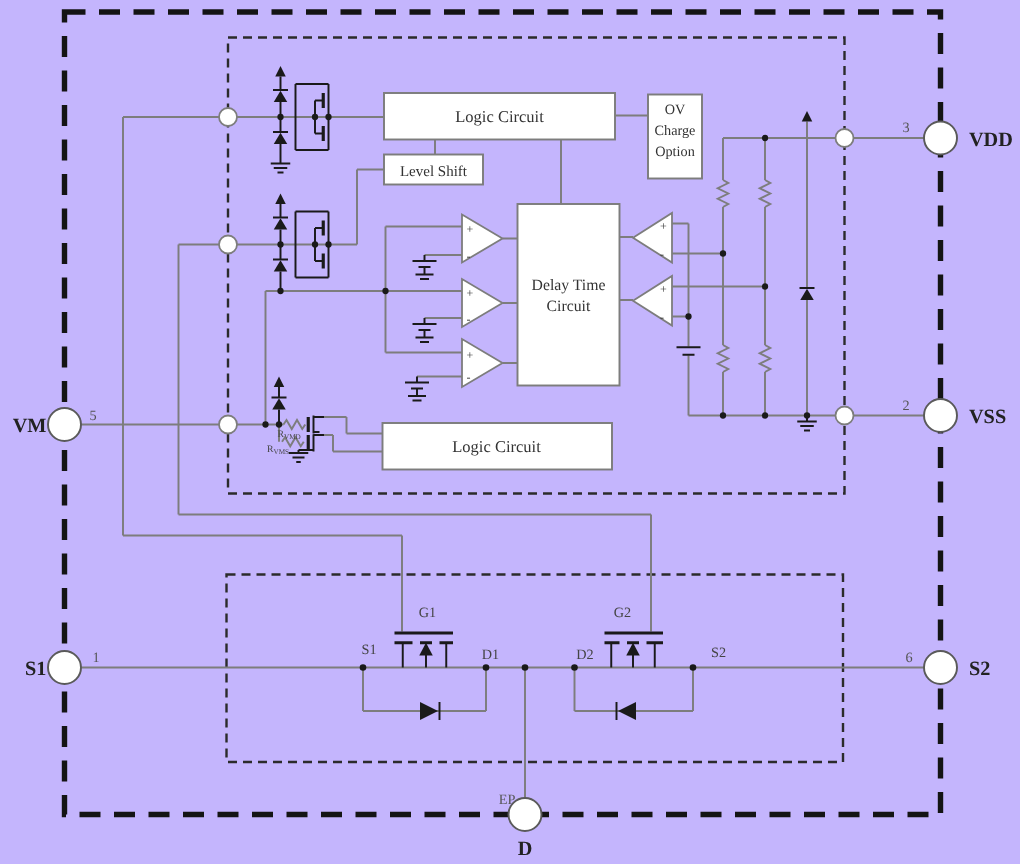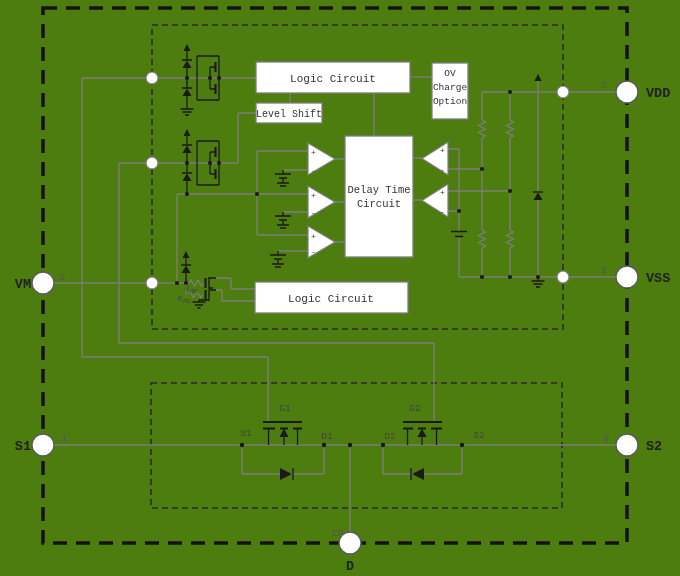--- a/index.html
+++ b/index.html
@@ -1,17 +1,17 @@
 <!DOCTYPE html>
 <html><head>
 <meta charset="utf-8">
 <style>
   html,body{margin:0;padding:0;background:#ffffff;}
-  .page{width:680px;height:576px;background:#4d7c0f;position:relative;overflow:hidden;
-        font-family:Liberation Mono, monospace;}
+  .page{width:680px;height:576px;background:#c4b5fd;position:relative;overflow:hidden;
+        font-family:Liberation Serif, serif;}
   svg{display:block;}
   
   .w   {stroke:#7d7d7d;stroke-width:1.3;fill:none;}
   .sym {stroke:#1a1a1a;stroke-width:1.3;fill:none;}
   .symb{stroke:#1a1a1a;stroke-width:2.1;fill:none;}
   .blk {fill:#1a1a1a;stroke:none;}
   .box {fill:#ffffff;stroke:#7d7d7d;stroke-width:1.3;}
   .tri {fill:#ffffff;stroke:#7d7d7d;stroke-width:1.2;}
   .pinc{fill:#ffffff;stroke:#5a5a5a;stroke-width:1.3;}
   .npc {fill:#ffffff;stroke:#7d7d7d;stroke-width:1.2;}

